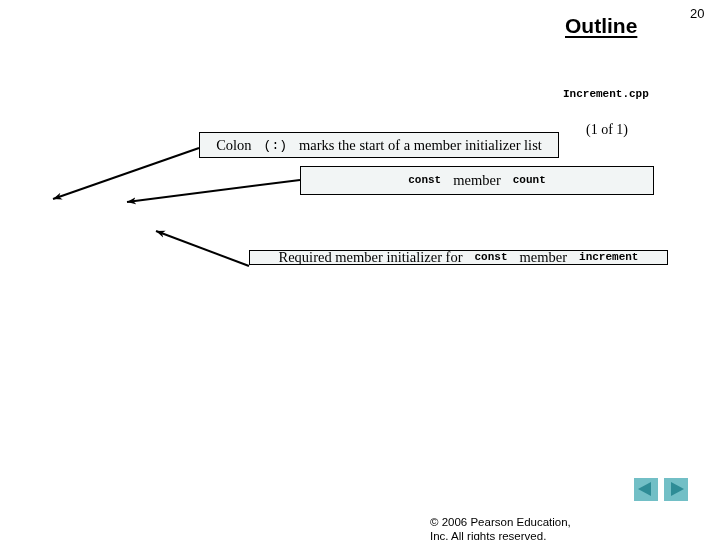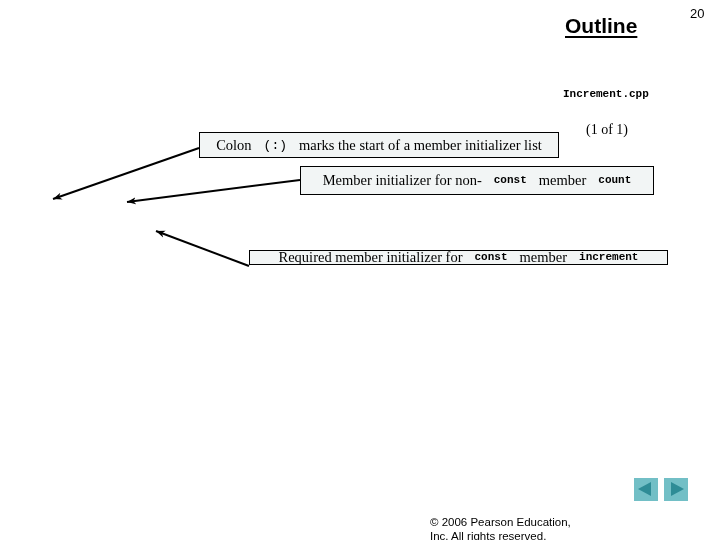--- a/index.html
+++ b/index.html
@@ -169,21 +169,20 @@
     <line x1="249" y1="266" x2="156" y2="231" stroke="#000000" stroke-width="2" marker-end="url(#ahead)"></line>
   </svg>
 
   <div class="callout" id="callout-1">
     <span>Colon </span>
       <span class="code">(:)</span>
       <span> marks the start of a member initializer list</span>
   </div>
 
   <div class="callout" id="callout-2">
-    <span>Member initializer for non-</span>
       <span class="code-b">const</span>
       <span> member </span>
       <span class="code-b">count</span>
   </div>
 
   <div class="callout" id="callout-3">
     <span>Required member initializer for </span>
       <span class="code-b">const</span>
       <span> member </span>
       <span class="code-b">increment</span>

